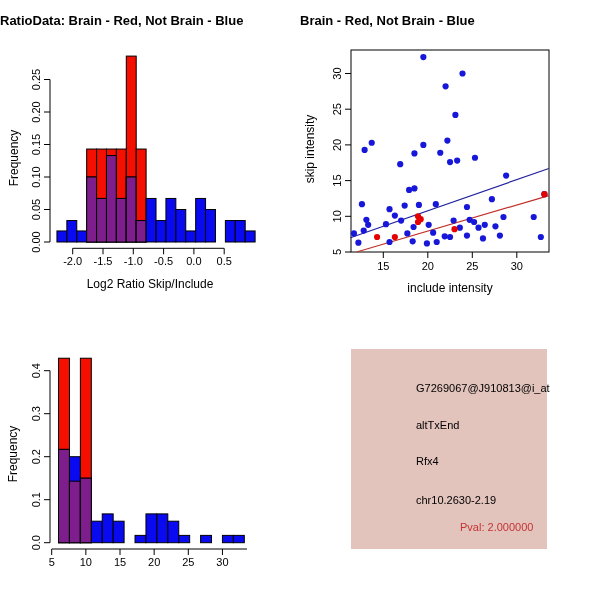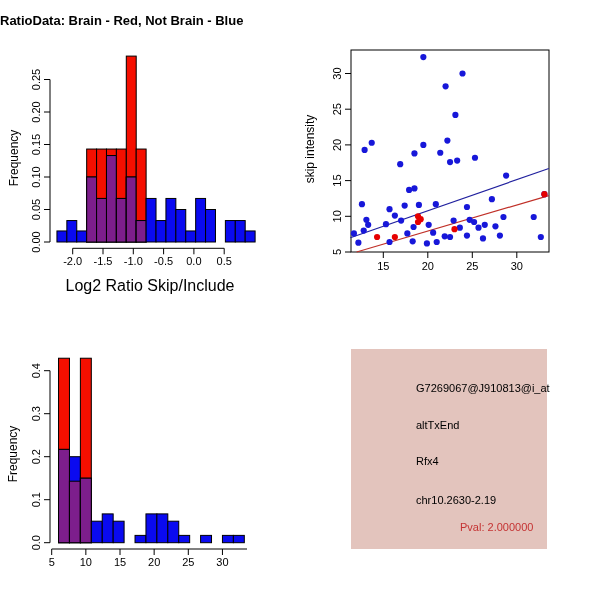--- a/index.html
+++ b/index.html
@@ -3,21 +3,21 @@
 <meta charset="utf-8">
 <style>
   html,body{margin:0;padding:0;background:#fff;}
   body{width:600px;height:600px;font-family:"Liberation Sans",sans-serif;}
   #root{position:relative;width:600px;height:600px;background:#fff;overflow:hidden;}
   .panel{position:absolute;width:300px;height:300px;}
   #p0{left:0;top:0;} #p1{left:300px;top:0;} #p2{left:0;top:300px;} #p3{left:300px;top:300px;}
   .panel svg{position:absolute;left:0;top:0;}
   .ptitle{position:absolute;left:0;width:300px;text-align:left;font-weight:bold;
           font-size:13px;color:#000;white-space:nowrap;}
-  .xlab{position:absolute;left:0;width:300px;text-align:center;font-size:16px;color:#000;}
+  .xlab{position:absolute;left:0;width:300px;text-align:center;font-size:12px;color:#000;}
   .ylab{position:absolute;width:300px;text-align:center;font-size:12px;color:#000;
         transform:rotate(-90deg);}
   .info-box{position:absolute;left:51px;top:49px;width:196px;height:200px;}
   .info-line{position:absolute;left:65px;font-size:11px;color:#000;white-space:pre;}
 </style>
 </head>
 <body>
 
 <div id="root">
 
@@ -174,20 +174,22 @@
         <g>
           <circle cx="77.07000000000001" cy="237.006" r="3.1" fill="#e60000"></circle>
           <circle cx="94.87" cy="237.006" r="3.1" fill="#e60000"></circle>
           <circle cx="118.00999999999999" cy="216.3" r="3.1" fill="#e60000"></circle>
           <circle cx="118.00999999999999" cy="222.012" r="3.1" fill="#e60000"></circle>
           <circle cx="120.67999999999999" cy="219.156" r="3.1" fill="#e60000"></circle>
           <circle cx="154.5" cy="229.15200000000002" r="3.1" fill="#e60000"></circle>
           <circle cx="244.39000000000004" cy="194.166" r="3.1" fill="#e60000"></circle>
         </g>
       </svg>
+    <div class="ptitle" style="top:13px">Brain - Red, Not Brain - Blue</div>
+    <div class="xlab" style="top:281px">include intensity</div>
     <div class="ylab" style="left:-140px;top:142px">skip intensity</div>
   </div>
 
   <div class="panel" id="p2">
     <svg id="svg2" width="300" height="300">
         <line x1="50" y1="242.7" x2="50" y2="70.69999999999999" stroke="#000000" stroke-width="1"></line>
         <line x1="44" y1="242.7" x2="50" y2="242.7" stroke="#000000" stroke-width="1"></line>
         <text x="36" y="242.7" font-size="11px" fill="#000" text-anchor="middle" font-family="&quot;Liberation Sans&quot;,sans-serif" transform="rotate(-90 36 242.7)" dominant-baseline="central">0.0</text>
         <line x1="44" y1="199.7" x2="50" y2="199.7" stroke="#000000" stroke-width="1"></line>
         <text x="36" y="199.7" font-size="11px" fill="#000" text-anchor="middle" font-family="&quot;Liberation Sans&quot;,sans-serif" transform="rotate(-90 36 199.7)" dominant-baseline="central">0.1</text>

